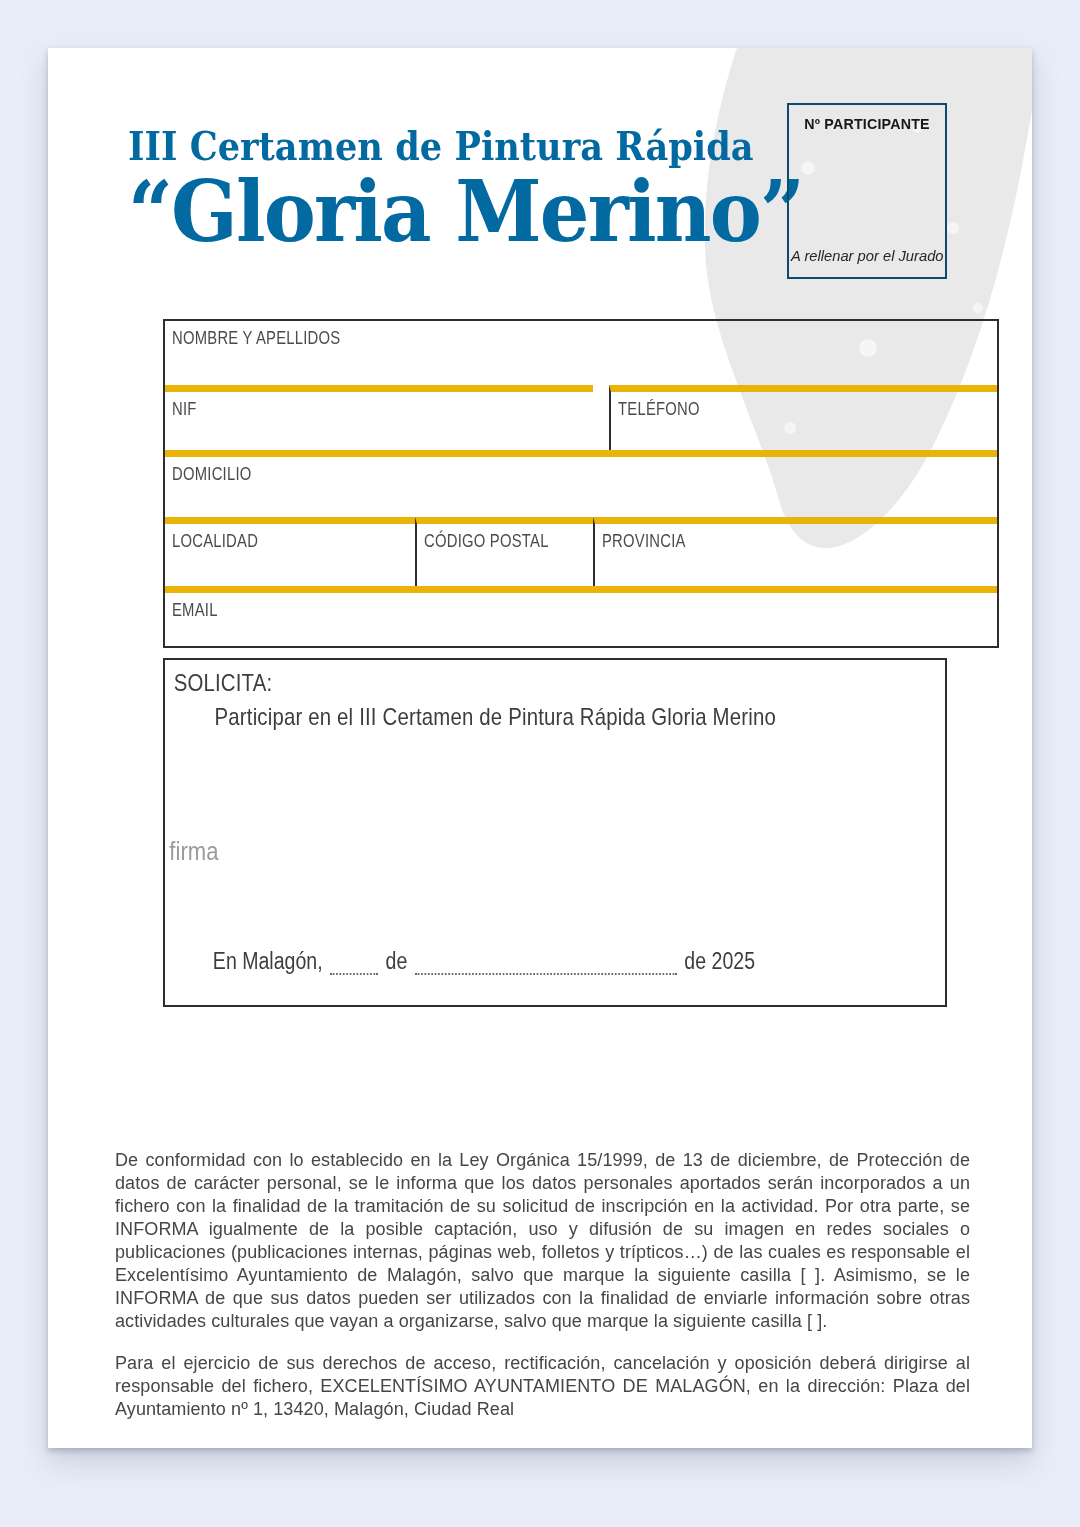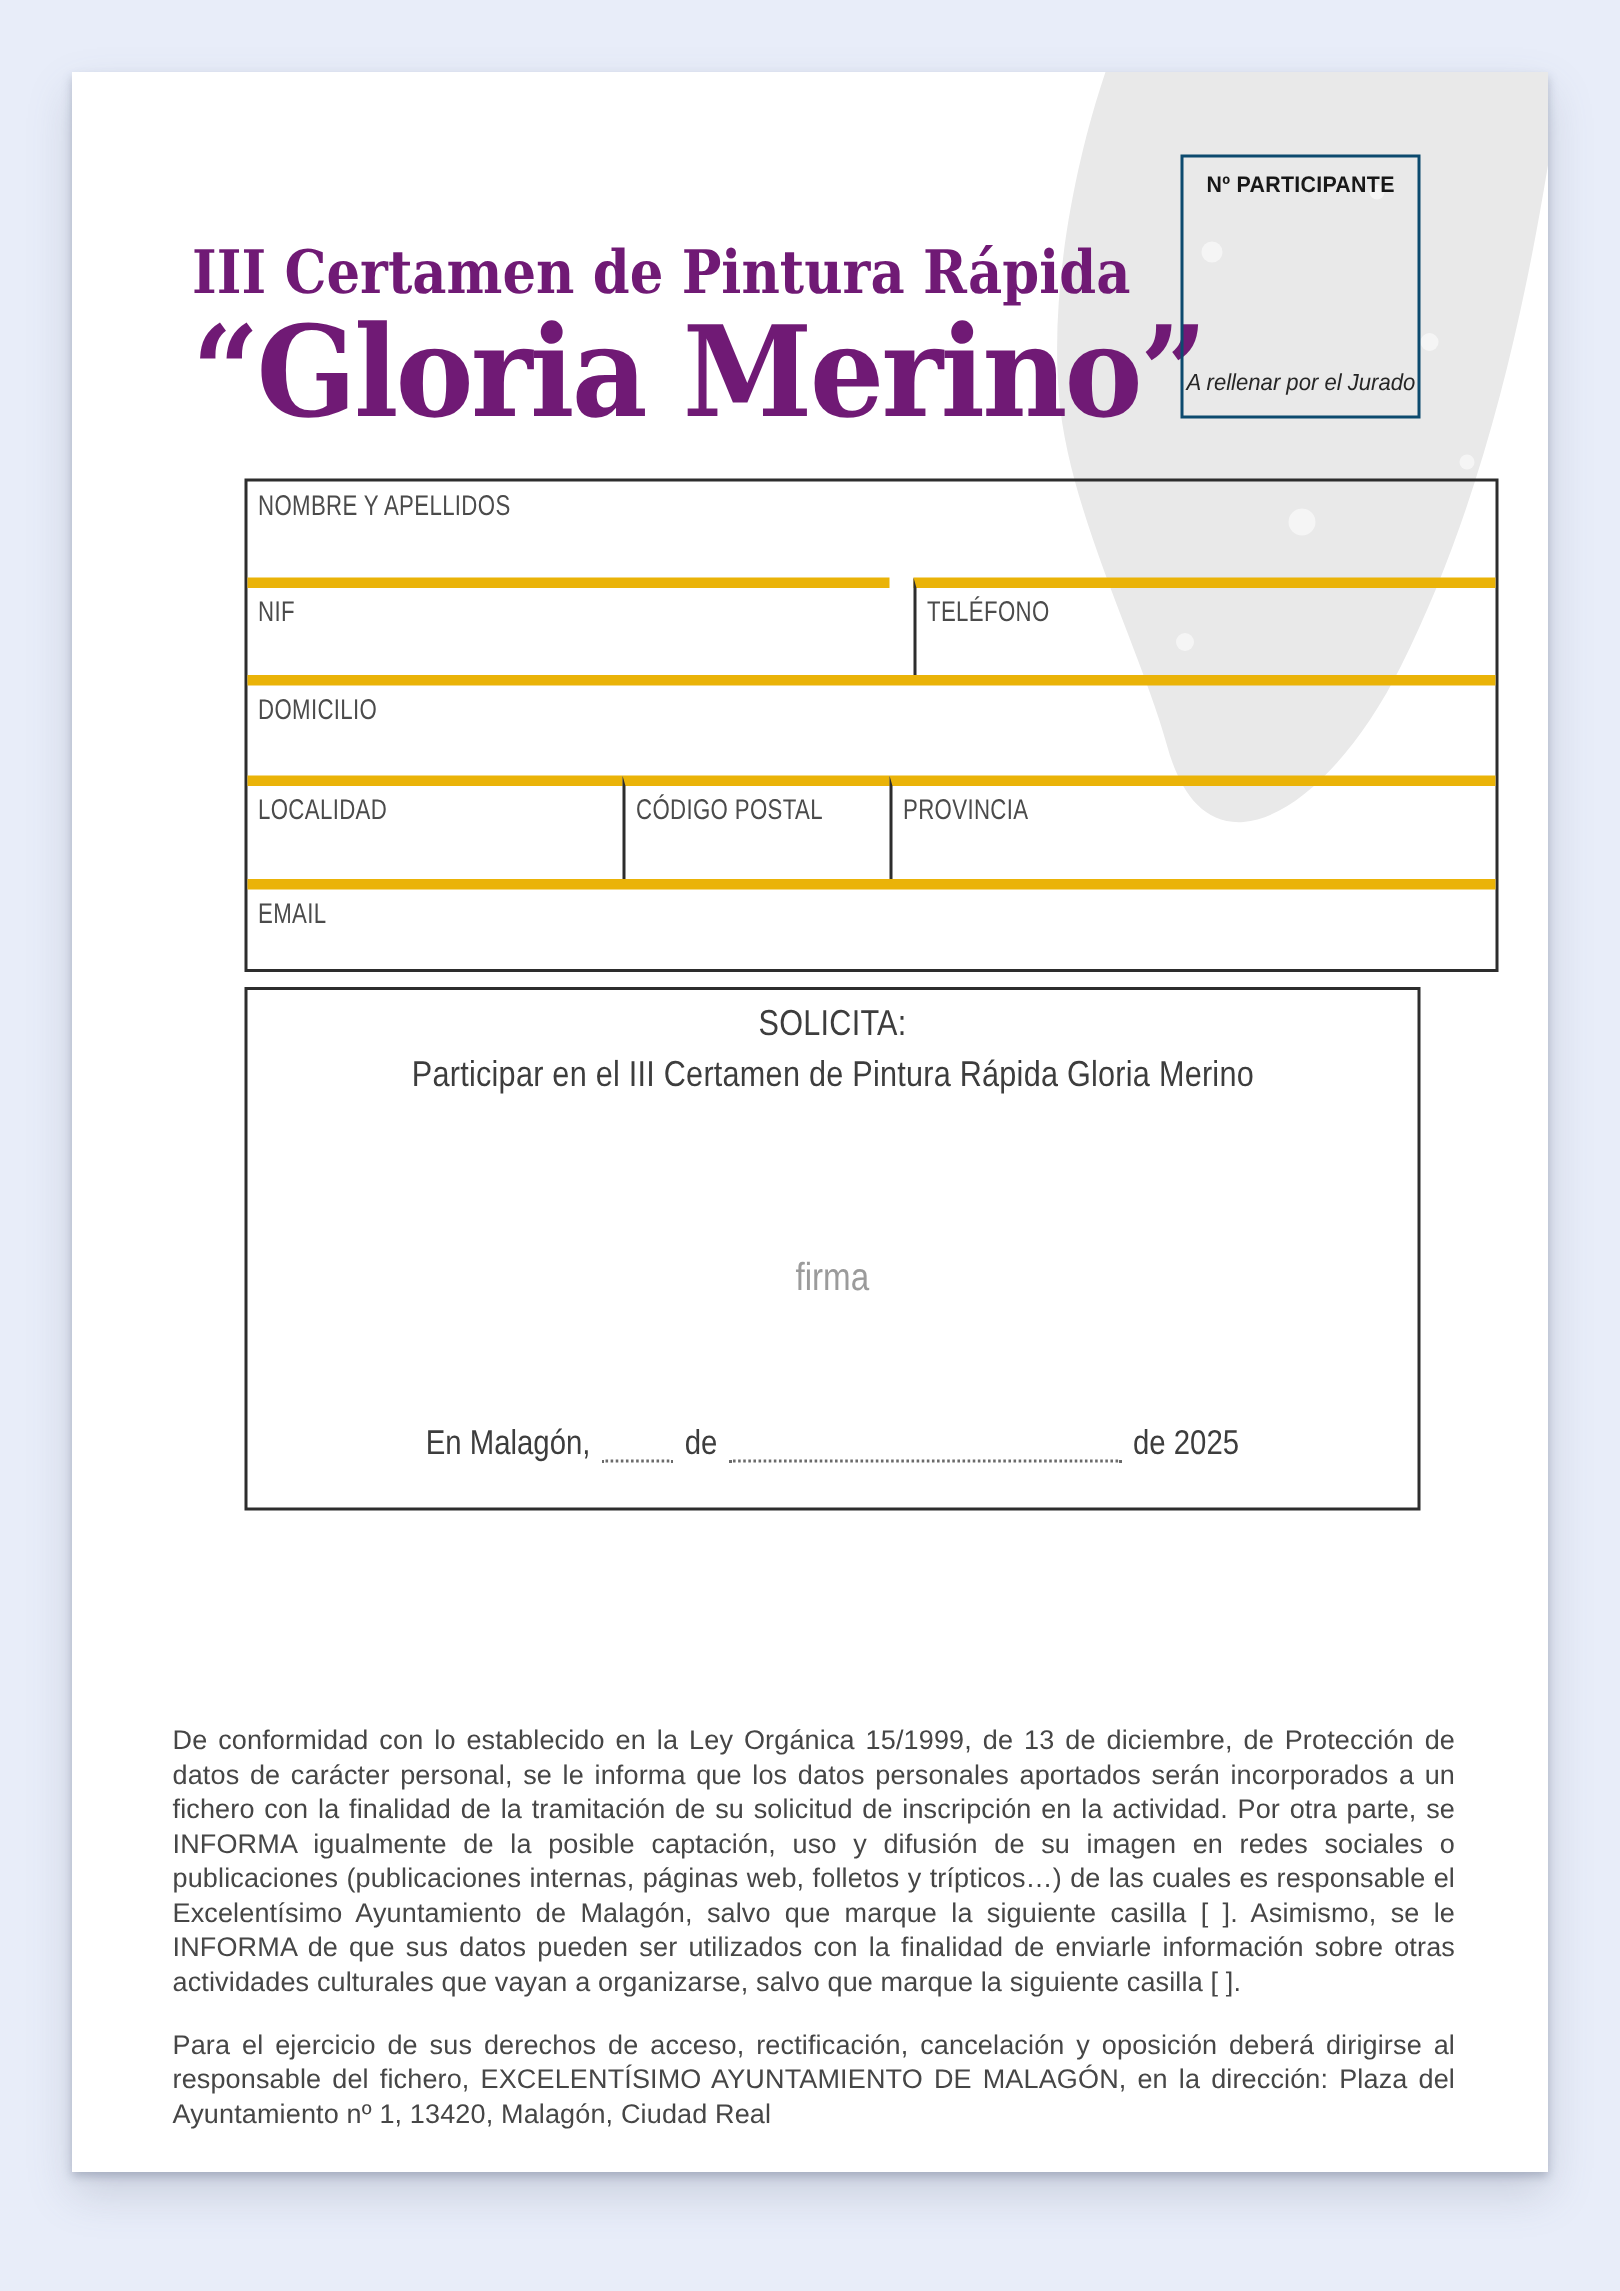--- a/index.html
+++ b/index.html
@@ -12,21 +12,21 @@
   }
   .page {
     position:absolute; left:48px; top:48px; width:984px; height:1400px;
     background:#ffffff;
     box-shadow:0 3px 6px rgba(90,100,125,.35), 0 14px 28px rgba(90,100,125,.22);
     overflow:hidden;
   }
   .brush { position:absolute; left:0; top:0; width:984px; height:1400px; pointer-events:none; }
 
   
-  .title-block { position:absolute; left:80px; top:76px; color:#701a75;margin-top:36px; }
+  .title-block { position:absolute; left:80px; top:76px; color:#0369a1; }
   .title-line1 {
     font-family:"DejaVu Serif", serif; font-weight:600; font-size:40px; line-height:1.1;
     display:inline-block; transform:scaleX(.88); transform-origin:left center; white-space:nowrap;
   }
   .title-line2 {
     font-family:"DejaVu Serif", serif; font-weight:700; font-size:84px; line-height:1.0;
     letter-spacing:-2px; margin-top:2px;
     display:block; transform:scaleX(.93); transform-origin:left center; white-space:nowrap;
   }
 
@@ -63,21 +63,21 @@
     font-size:19px; color:#4b4b4b; letter-spacing:.3px; white-space:nowrap;
     display:inline-block; transform:scaleX(.78); transform-origin:left top;
   }
 
   
   .solicita-box {
     position:absolute; left:115px; top:610px; width:784px; height:349px;
     border:2px solid #2d2d2d;
   }
   .sol-heading, .sol-body, .firma-row, .date-row {
-    position:absolute; left:0; width:100%; text-align:center;
+    position:absolute; left:0; width:100%; text-align:left;
   }
   .sol-heading { top:9px; }
   .sol-body    { top:43px; }
   .firma-row   { top:176px; }
   .date-row    { top:288px; }
   .cond {
     display:inline-block; transform:scaleX(.85); transform-origin:center center; white-space:nowrap;
   }
   .sol-heading .cond, .sol-body .cond { font-size:24px; color:#3d3d3d; letter-spacing:.2px; }
   .firma-row .cond { font-size:26px; color:#9b9b9b; }

